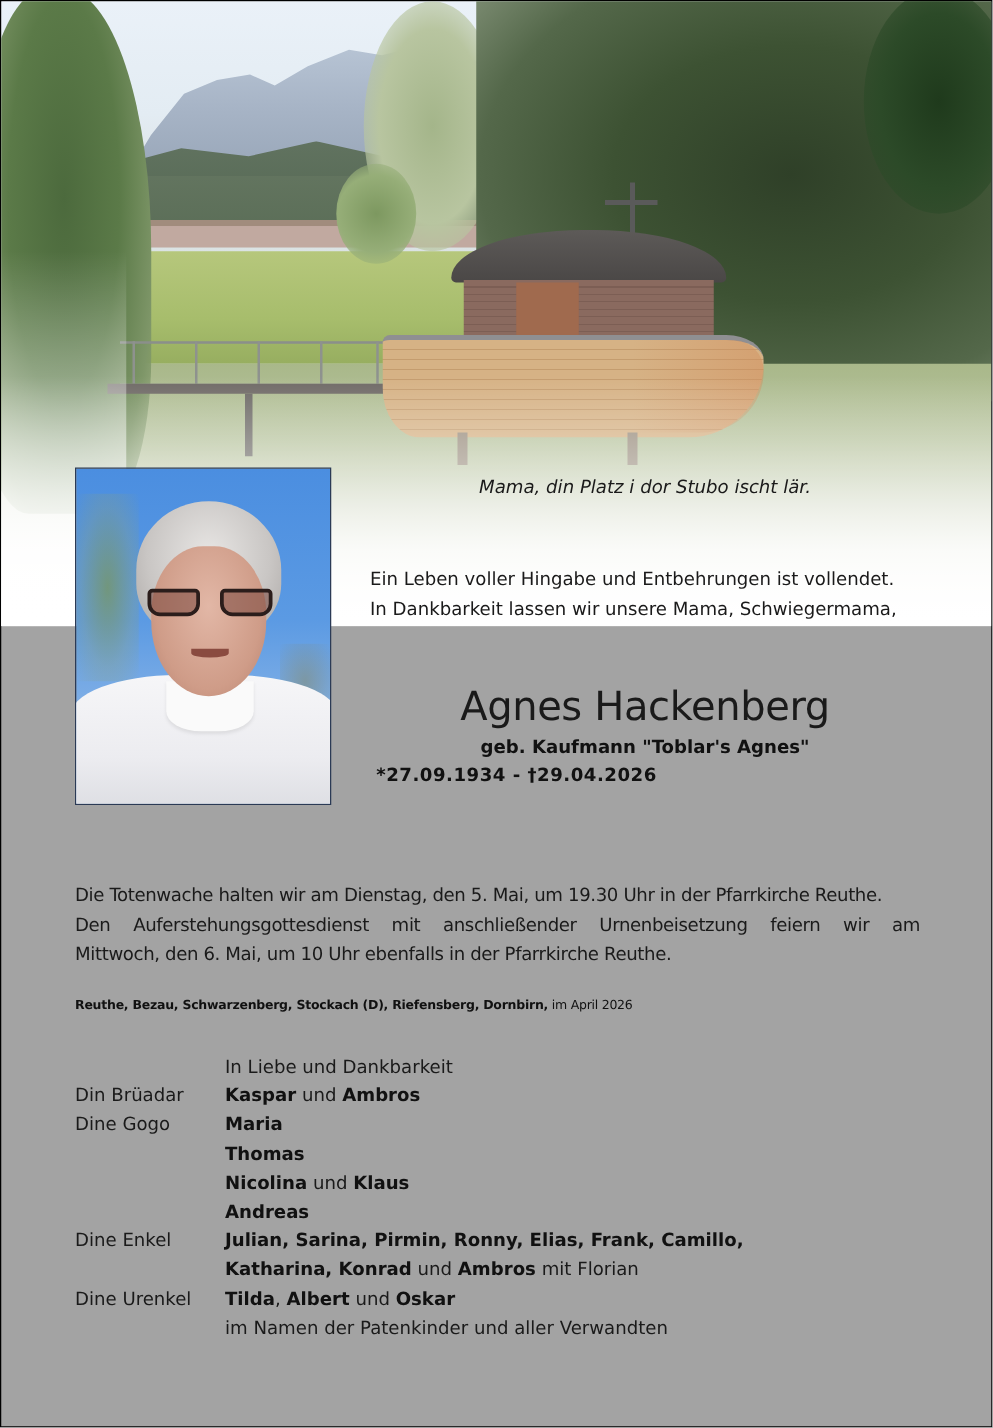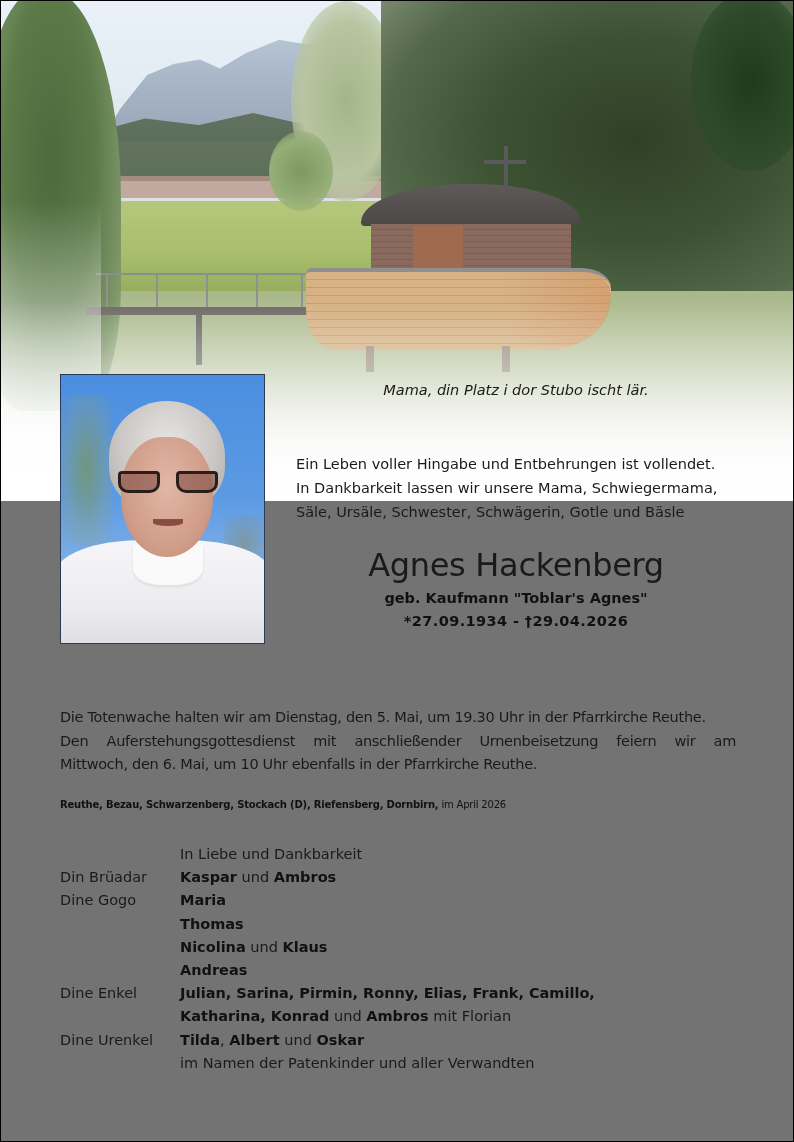--- a/index.html
+++ b/index.html
@@ -1,19 +1,19 @@
 <!DOCTYPE html>
 <html><head>
 <meta charset="utf-8">
 <style>
   html, body { margin: 0; padding: 0; background: #ffffff; }
   body { width: 794px; height: 1142px; position: relative; overflow: hidden;
          font-family: "DejaVu Sans", "Liberation Sans", sans-serif; color: #111; }
   .page { position: absolute; left: 0; top: 0; width: 792px; height: 1140px;
-          border: 1px solid #000; background: #737373; overflow: hidden; }
+          border: 1px solid #000; background: #a3a3a3; overflow: hidden; }
 
   
   .hero { position: absolute; left: 0; top: 0; width: 792px; height: 500px; overflow: hidden; }
   .hero .sky { position: absolute; inset: 0;
      background: linear-gradient(180deg, #eaf1f8 0%, #e3ecf3 18%, #dfe6ea 25%, #d9e1e3 30%, #e6ebe6 100%); }
   .hero .mountain { position: absolute; left: 100px; top: 30px; width: 330px; height: 110px;
      background: linear-gradient(180deg, #b9c6d6 0%, #a7b4c6 50%, #98a6b8 100%);
      clip-path: polygon(0% 100%, 6% 70%, 14% 40%, 22% 30%, 30% 26%, 36% 34%, 44% 20%, 54% 8%, 62% 12%, 70% 6%, 80% 14%, 90% 18%, 100% 30%, 100% 100%); }
   .hero .forest-far { position: absolute; left: 90px; top: 100px; width: 360px; height: 80px;
      background: linear-gradient(180deg, #5c6e57 0%, #4e6249 100%);
@@ -86,21 +86,21 @@
      background: #fafafa; border-radius: 0 0 40% 40%; box-shadow: 0 2px 3px rgba(0,0,0,.08); }
 
   
   .motto { position: absolute; left: 300px; top: 381px; width: 430px; text-align: center;
      font-size: 14.5px; font-style: italic; color: #1a1a1a; }
   .intro { position: absolute; left: 295px; top: 451px; width: 450px; font-size: 14.5px; line-height: 24px; color: #1a1a1a; }
   .intro div { white-space: nowrap; }
   .name { position: absolute; left: 300px; top: 545px; width: 430px; text-align: center;
      font-size: 32px; font-weight: normal; color: #1a1a1a; letter-spacing: -0.3px; }
   .maiden { position: absolute; left: 300px; top: 589px; width: 430px; text-align: center; font-size: 14.5px; font-weight: bold; }
-  .dates { position: absolute; left: 300px; top: 612px; width: 430px; text-align: center; font-size: 14.5px; font-weight: bold; letter-spacing: .4px; }
+  .dates { position: absolute; left: 300px; top: 612px; width: 430px; text-align: left; font-size: 14.5px; font-weight: bold; letter-spacing: .4px; }
 
   .cont { position: absolute; left: 59px; top: 658px; font-size: 14.5px; color: #1a1a1a; letter-spacing: -0.3px; }
   .service { position: absolute; left: 59px; top: 705px; width: 676px; font-size: 14.5px; line-height: 23.5px;
      text-align: justify; letter-spacing: -0.3px; color: #1a1a1a; }
   .service span { display: block; }
   .service .justify { text-align: justify; text-align-last: justify; }
   .places { position: absolute; left: 59px; top: 798px; font-size: 10px; white-space: nowrap; letter-spacing: -0.2px; }
   .places b { font-weight: bold; }
 
   .family { position: absolute; left: 59px; top: 845px; width: 680px; font-size: 14.5px; }
@@ -163,21 +163,20 @@
         <div class="lens l2"></div>
     </div>
     <div class="mouth"></div>
   </div>
 
   <div class="motto">Mama, din Platz i dor Stubo ischt lär.</div>
 
   <div class="intro">
     <div>Ein Leben voller Hingabe und Entbehrungen ist vollendet.</div>
     <div>In Dankbarkeit lassen wir unsere Mama, Schwiegermama,</div>
-    <div>Säle, Ursäle, Schwester, Schwägerin, Gotle und Bäsle</div>
   </div>
 
   <div class="name">Agnes Hackenberg</div>
   <div class="maiden">geb. Kaufmann "Toblar's Agnes"</div>
   <div class="dates">*27.09.1934 - †29.04.2026</div>
 
 
   <div class="service">
     <span>Die Totenwache halten wir am Dienstag, den 5. Mai, um 19.30 Uhr in der Pfarrkirche Reuthe.</span>
     <span class="justify">Den Auferstehungsgottesdienst mit anschließender Urnenbeisetzung feiern wir am</span>

